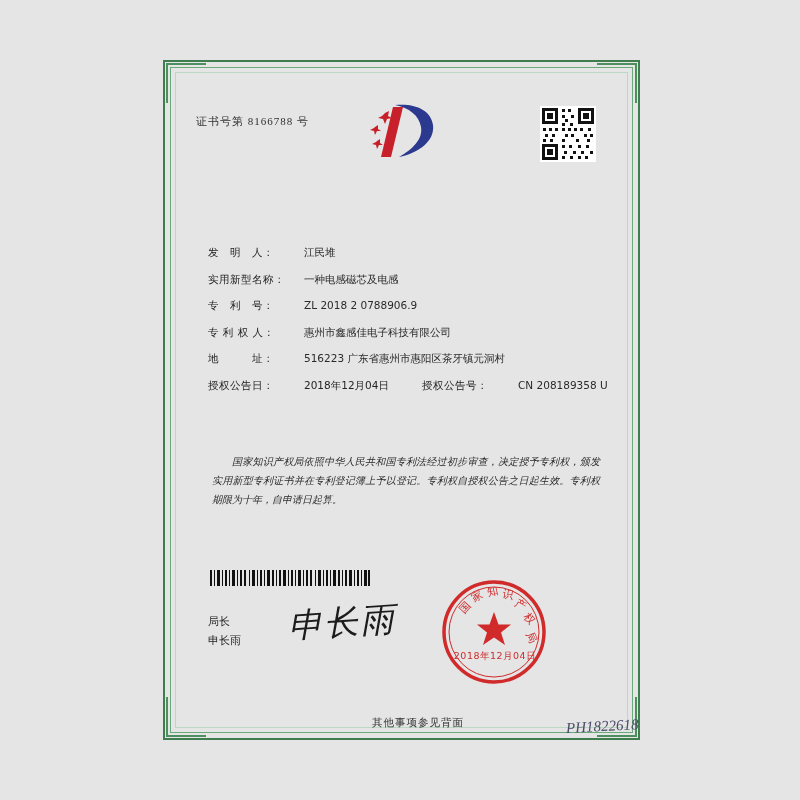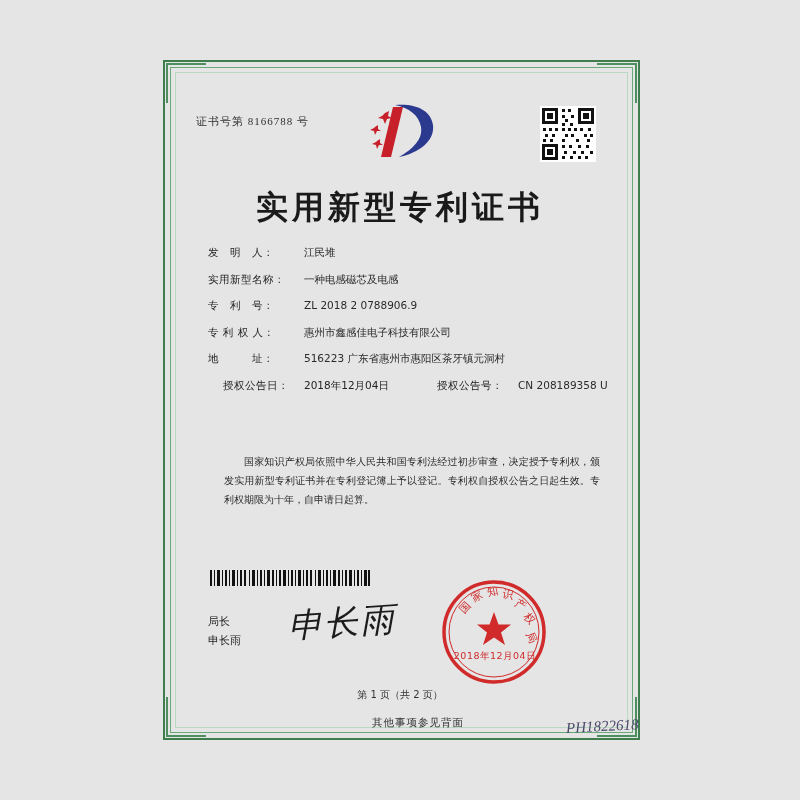--- a/index.html
+++ b/index.html
@@ -131,43 +131,43 @@
   }
   .field-row.double {
     justify-content: flex-start;
   }
   .field-label-2 {
     width: 96px;
     flex: 0 0 96px;
     letter-spacing: 0.5px;
     font-family: "DejaVu Sans", sans-serif;
     font-size: 10.5px;
-    text-align: center;
   }
   .field-value-2 {
     flex: 0 0 118px;
     font-family: "DejaVu Sans", sans-serif;
     font-size: 10.5px;
   }
 
   
   .body-text {
     position: absolute;
     left: 208px;
     top: 452px;
     width: 392px;
     font-size: 10px;
     line-height: 19px;
     color: #2b2b2b;
     font-family: "DejaVu Sans", sans-serif;
     text-align: justify;
   }
   .body-text p {
-    margin: 0 0 4px 16px;
+    margin: 0 0 4px 4px;
     text-indent: 20px;
+    font-style: italic;
   }
 
   
   .barcode {
     position: absolute;
     left: 210px;
     top: 570px;
     width: 160px;
     height: 16px;
   }
@@ -320,21 +320,20 @@
         <rect x="41" y="45" width="3" height="3"></rect>
           <rect x="50" y="45" width="3" height="3"></rect>
         <rect x="22" y="50" width="3" height="3"></rect>
           <rect x="30" y="50" width="3" height="3"></rect>
           <rect x="38" y="50" width="3" height="3"></rect>
         <rect x="45" y="50" width="3" height="3"></rect>
       </g>
     </svg>
   </div>
 
-  <div class="cert-title">实用新型专利证书</div>
 
   <div class="fields">
     <div class="field-row">
       <span class="field-label">发　明　人：</span>
       <span class="field-value">江民堆</span>
     </div>
     <div class="field-row">
       <span class="field-label">实用新型名称：</span>
       <span class="field-value">一种电感磁芯及电感</span>
     </div>
@@ -426,17 +425,16 @@
       <text x="34" y="24" fill="#d02a2a" font-size="11" font-family="DejaVu Sans, sans-serif" transform="rotate(-30 34 24)">家</text>
       <text x="48" y="18" fill="#d02a2a" font-size="11" font-family="DejaVu Sans, sans-serif" transform="rotate(-12 48 18)">知</text>
       <text x="62" y="19" fill="#d02a2a" font-size="11" font-family="DejaVu Sans, sans-serif" transform="rotate(10 62 19)">识</text>
       <text x="74" y="27" fill="#d02a2a" font-size="11" font-family="DejaVu Sans, sans-serif" transform="rotate(30 74 27)">产</text>
       <text x="83" y="39" fill="#d02a2a" font-size="11" font-family="DejaVu Sans, sans-serif" transform="rotate(48 83 39)">权</text>
       <text x="86" y="56" fill="#d02a2a" font-size="11" font-family="DejaVu Sans, sans-serif" transform="rotate(66 86 56)">局</text>
     </svg>
   </div>
   <div class="seal-date">2018年12月04日</div>
 
-  <div class="page-footer">第 1 页（共 2 页）</div>
   <div class="outer-footer">其他事项参见背面</div>
   <div class="handwriting-note">PH1822618</div>
 
 </div>
 
 </body></html>

